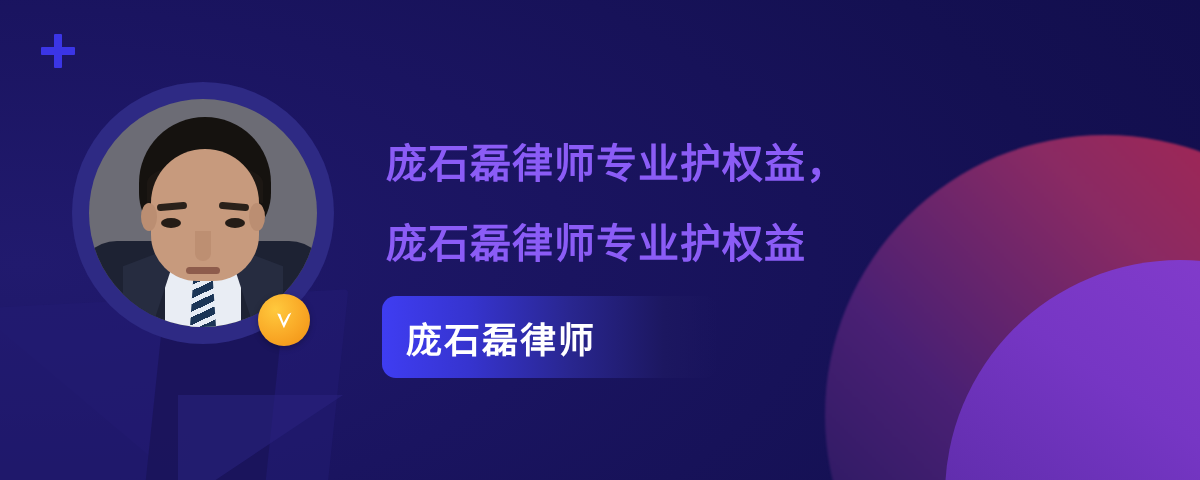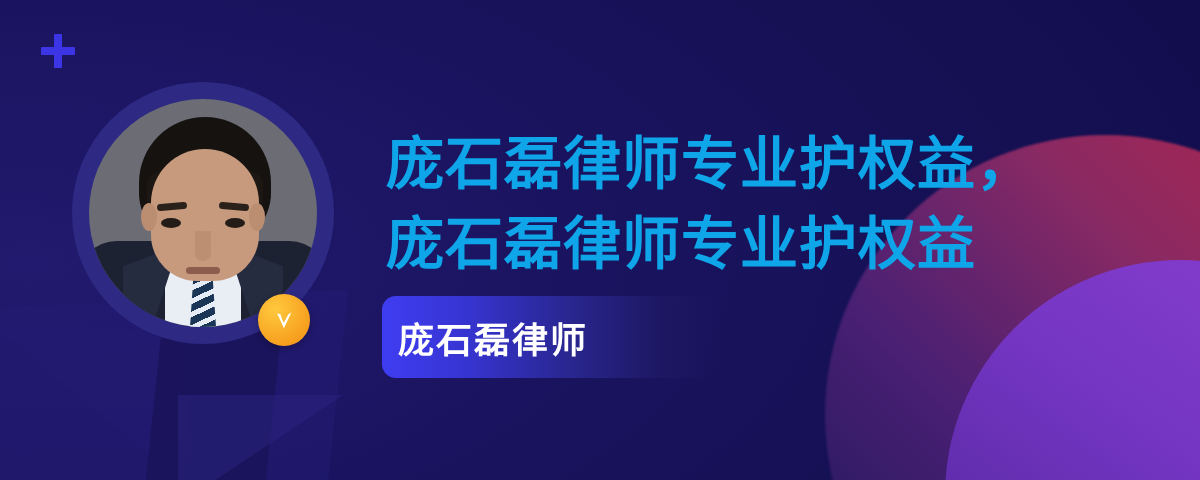--- a/index.html
+++ b/index.html
@@ -273,22 +273,22 @@
     box-shadow: 0 2px 6px rgba(0,0,0,.28);
   }
   .verified-badge svg { display: block; }
 
   
   .headline {
     position: absolute;
     left: 386px;
     top: 124px;
     width: 680px;
-    color: #0ea5e9;
-    font-size: 58px;
+    color: #8b5cf6;
+    font-size: 41px;
     font-weight: 700;
     line-height: 80px;
     letter-spacing: 1px;
     white-space: nowrap;
   }
   .headline .line { display: block; }
 
   .name-badge {
     position: absolute;
     left: 382px;
@@ -298,21 +298,21 @@
     border-radius: 14px;
     background: linear-gradient(90deg, #3f3df2 0%, #3634cf 26%, #29268f 56%, #1c1760 84%, rgba(20,16,82,0) 100%);
     display: flex;
     align-items: center;
   }
   .name-badge-label {
     color: #ffffff;
     font-size: 36px;
     font-weight: 700;
     letter-spacing: 2px;
-    padding-left: 16px;
+    padding-left: 24px;
     white-space: nowrap;
   }
 </style>
 </head>
 <body>
 
 <div class="banner">
 
   <div class="bg-base"></div>
   <div class="shape-tri-2"></div>

